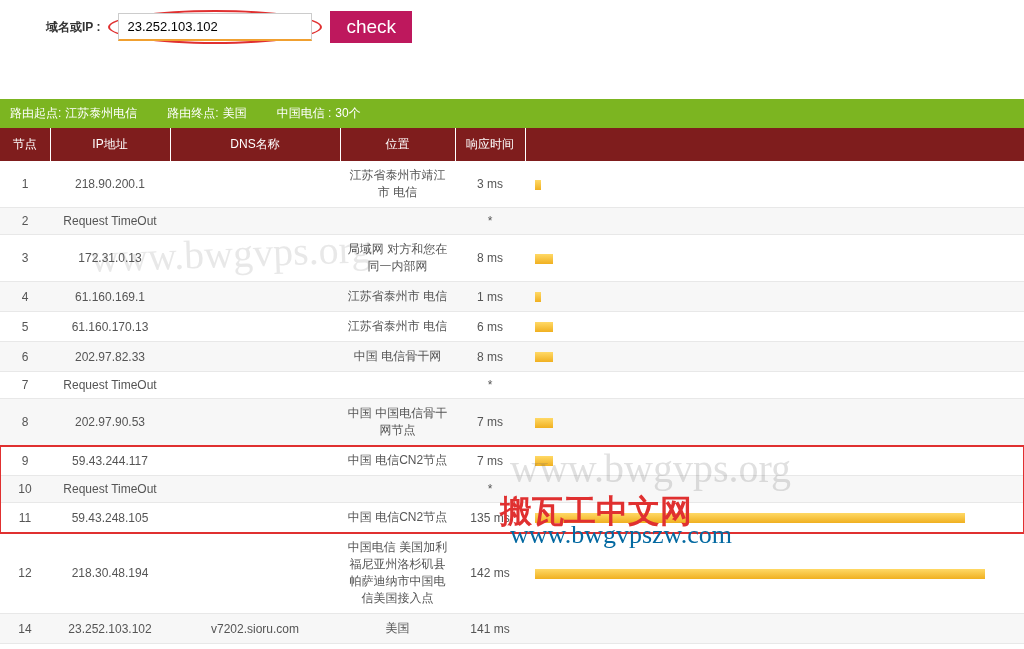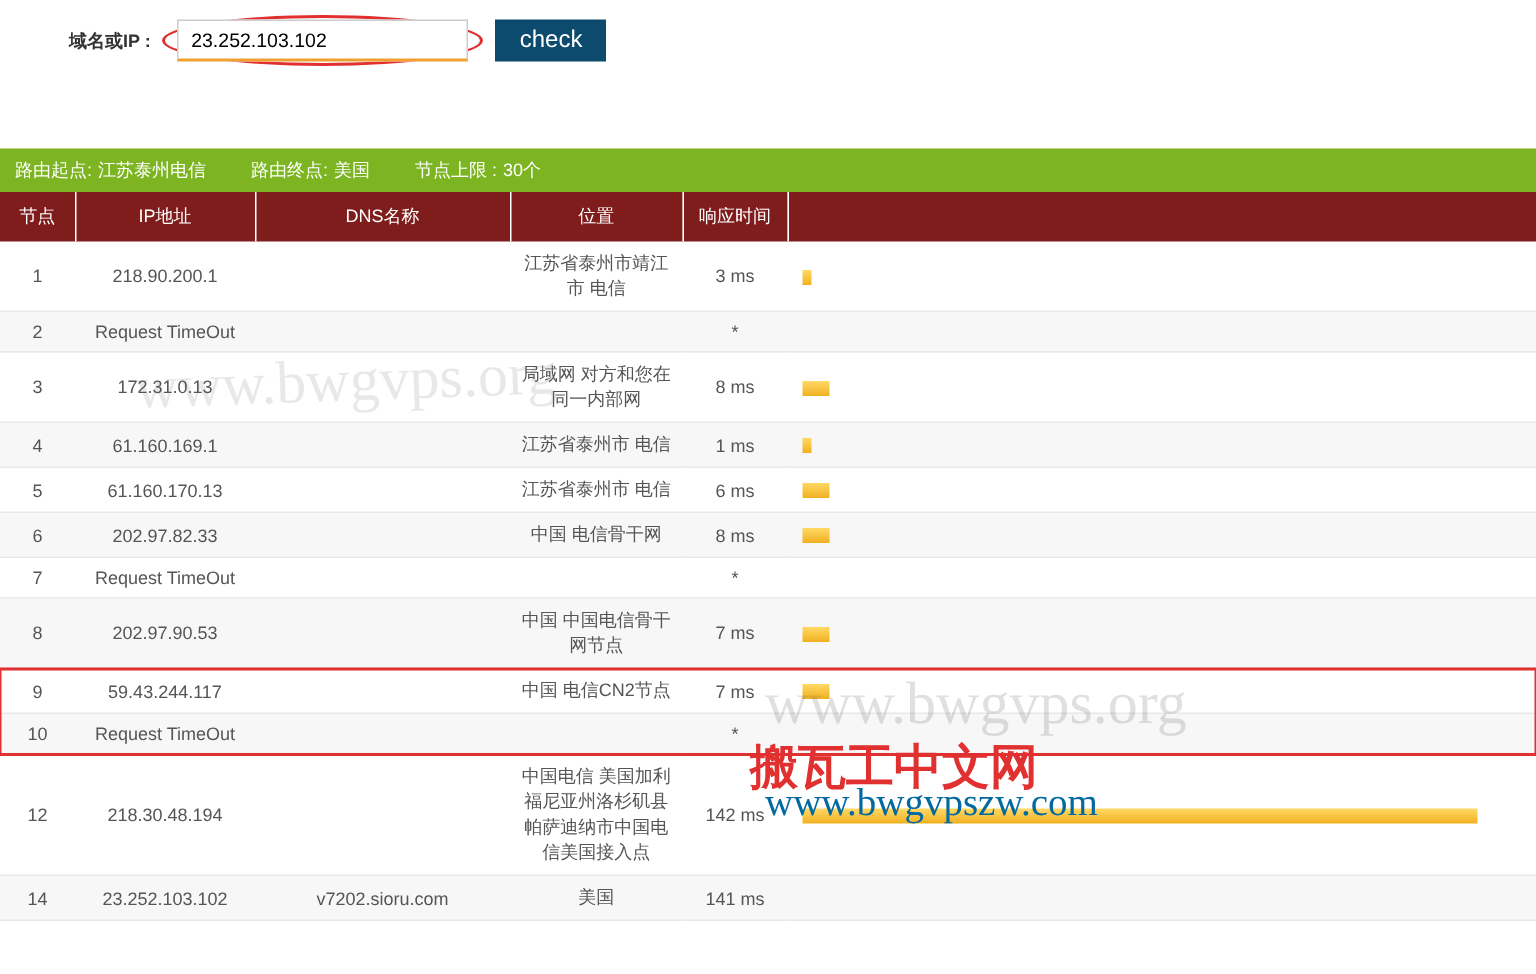--- a/index.html
+++ b/index.html
@@ -2,21 +2,21 @@
 <html><head>
   <meta charset="utf-8">
   <style>
     * { margin: 0; padding: 0; box-sizing: border-box; }
     body { font-family: Arial, "Microsoft YaHei", sans-serif; font-size: 12px; background: #fff; width: 1024px; }
     
     .search-bar { padding: 10px 10px 15px; display: flex; align-items: center; gap: 8px; margin-left: 36px; }
     .search-label { font-weight: bold; color: #333; }
     .highlight-circle { border: 2px solid #e03030; border-radius: 50%/50%; padding: 1px 8px; display: inline-block; }
     .search-input { flex: 0 0 440px; height: 28px; padding: 4px 8px; border: 1px solid #ccc; font-size: 13px; border-bottom: 2px solid #f0a030; }
-    .check-btn { background: #0c4a6e; color: #fff; border: none; padding: 5px 16px; font-size: 16px; cursor: pointer; }
+    .check-btn { background: #be185d; color: #fff; border: none; padding: 5px 16px; font-size: 19px; cursor: pointer; }
     
     .info-bar { background: #7cb521; color: #fff; padding: 6px 10px; display: flex; gap: 30px; align-items: center; font-size: 12px; }
     .info-item { display: flex; gap: 4px; }
     .info-label { font-weight: normal; }
     .info-link { color: #1a4fb8; text-decoration: none; }
     
     table { width: 100%; border-collapse: collapse; }
     thead th { background: #7f1d1d; color: #fff; font-weight: normal; padding: 8px 4px; text-align: center; font-size: 12px; border-right: 1px solid #fff; }
     thead th:last-child { border-right: none; }
     tbody td { padding: 6px 4px; text-align: center; border-bottom: 1px solid #e8e8e8; font-size: 12px; color: #555; vertical-align: middle; }
@@ -62,21 +62,21 @@
 <div class="info-bar">
   <span class="info-item">
     <span class="info-label">路由起点:</span>
     <span>江苏泰州电信</span>
   </span>
   <span class="info-item">
     <span class="info-label">路由终点:</span>
     <span>美国</span>
   </span>
   <span class="info-item">
-    <span class="info-label">节点上限 :</span>
+    <span class="info-label">中国电信 :</span>
     <span>30个</span>
   </span>
 </div>
 
 <table>
   <thead>
     <tr>
       <th class="col-node">节点</th>
       <th class="col-ip">IP地址</th>
       <th class="col-dns">DNS名称</th>
@@ -162,20 +162,28 @@
     <td class="col-bar"><span class="bar bar-small"></span></td>
         </tr>
         <tr>
     <td class="col-node">10</td>
     <td class="col-ip">Request TimeOut</td>
     <td class="col-dns"></td>
     <td class="col-location"></td>
     <td class="col-time">*</td>
     <td class="col-bar"></td>
         </tr>
+        <tr>
+    <td class="col-node">11</td>
+    <td class="col-ip">59.43.248.105</td>
+    <td class="col-dns"></td>
+    <td class="col-location">中国 电信CN2节点</td>
+    <td class="col-time">135 ms</td>
+    <td class="col-bar"><span class="bar bar-large"></span></td>
+        </tr>
       </tbody>
       <tbody>
         <tr>
     <td class="col-node">12</td>
     <td class="col-ip">218.30.48.194</td>
     <td class="col-dns"></td>
     <td class="col-location">中国电信 美国加利福尼亚州洛杉矶县帕萨迪纳市中国电信美国接入点</td>
     <td class="col-time">142 ms</td>
     <td class="col-bar"><span class="bar bar-max"></span></td>
         </tr>

